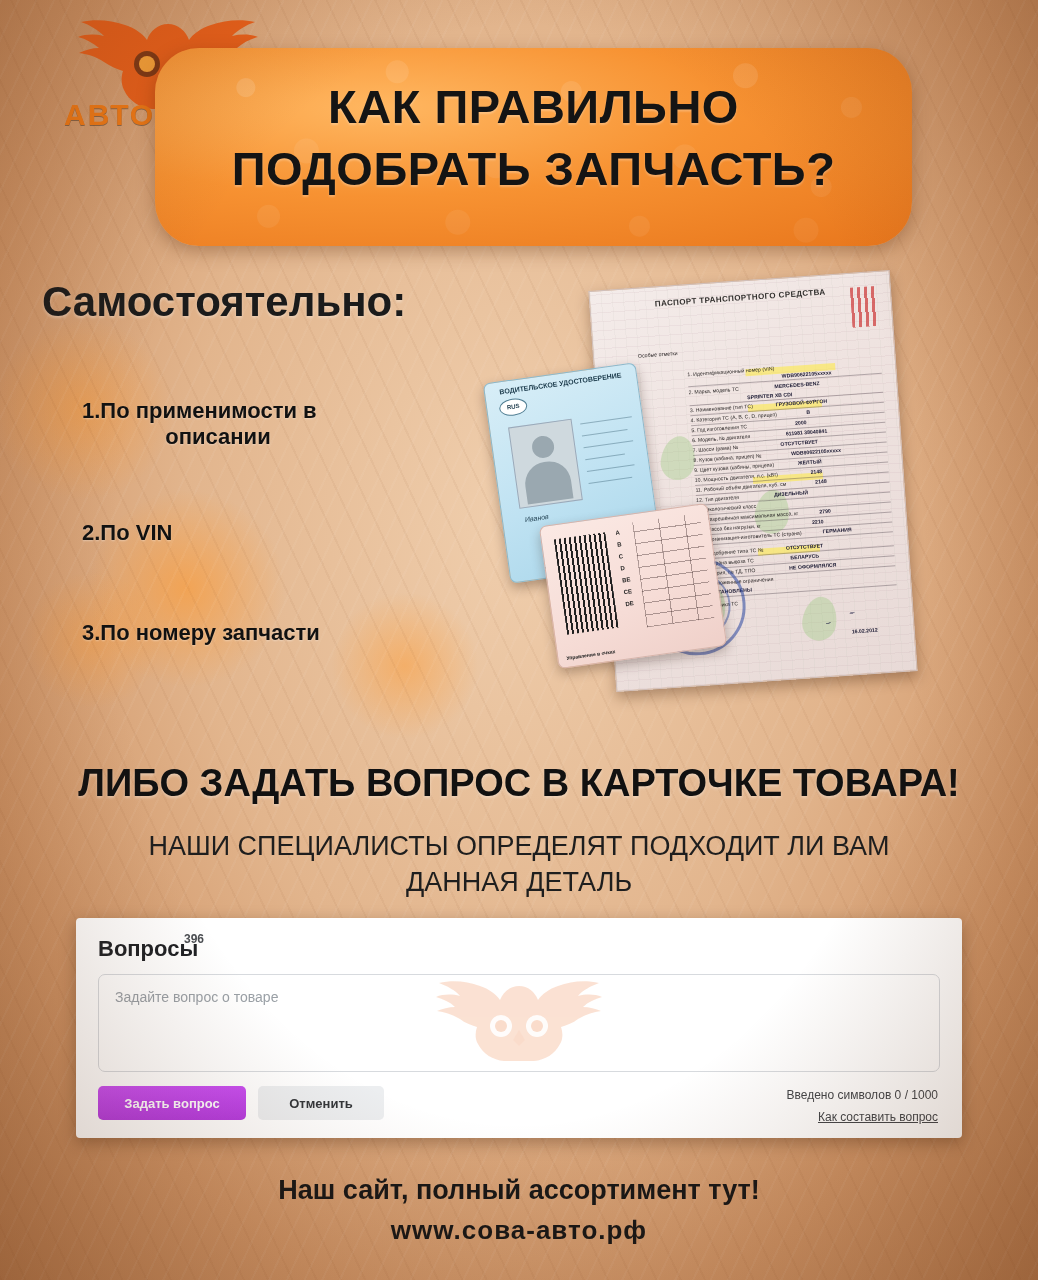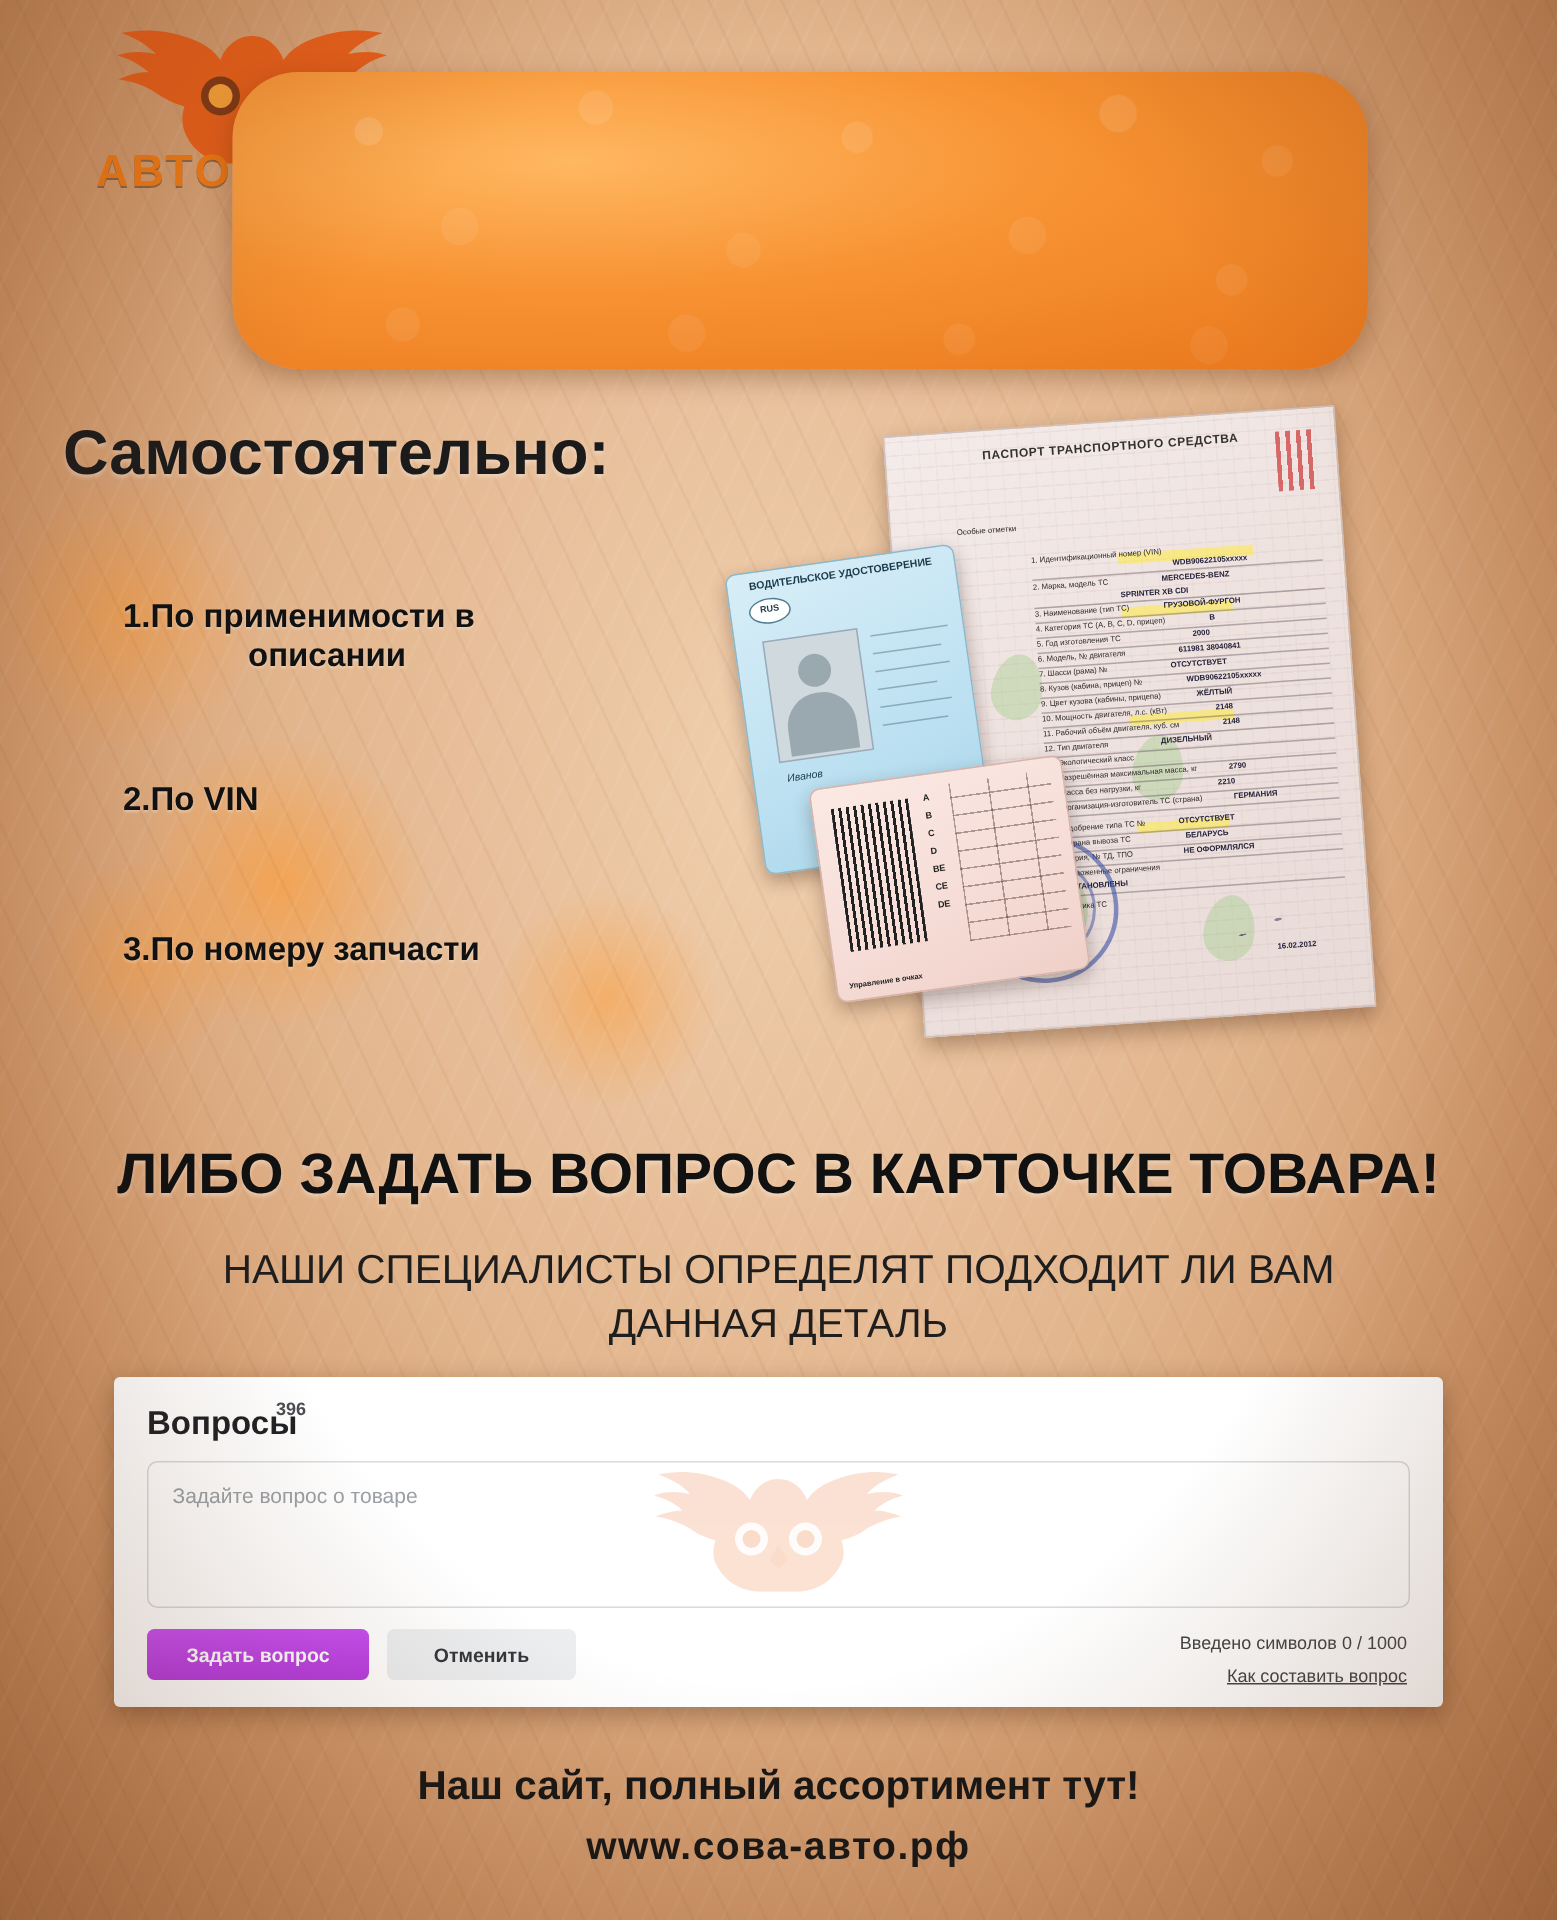--- a/index.html
+++ b/index.html
@@ -254,20 +254,24 @@
       <circle cx="129" cy="58" r="8"></circle>
       <circle cx="171" cy="58" r="8"></circle>
       <path d="M150 62l7 12-7 7-7-7z"></path>
     </g>
   </svg>
   <div class="wordmark">АВТОСОВА</div>
 </div>
 
 <div class="banner">
   <div class="cells"></div>
+  <div class="title">
+    <div>КАК ПРАВИЛЬНО</div>
+    <div>ПОДОБРАТЬ ЗАПЧАСТЬ?</div>
+  </div>
 </div>
 
 <div class="heading-self">Самостоятельно:</div>
 
 <div class="step step1">
   <span>1.</span><span>По применимости в</span>
   <span class="l2">описании</span>
 </div>
 <div class="step step2">
   <span>2.</span><span>По VIN</span>

